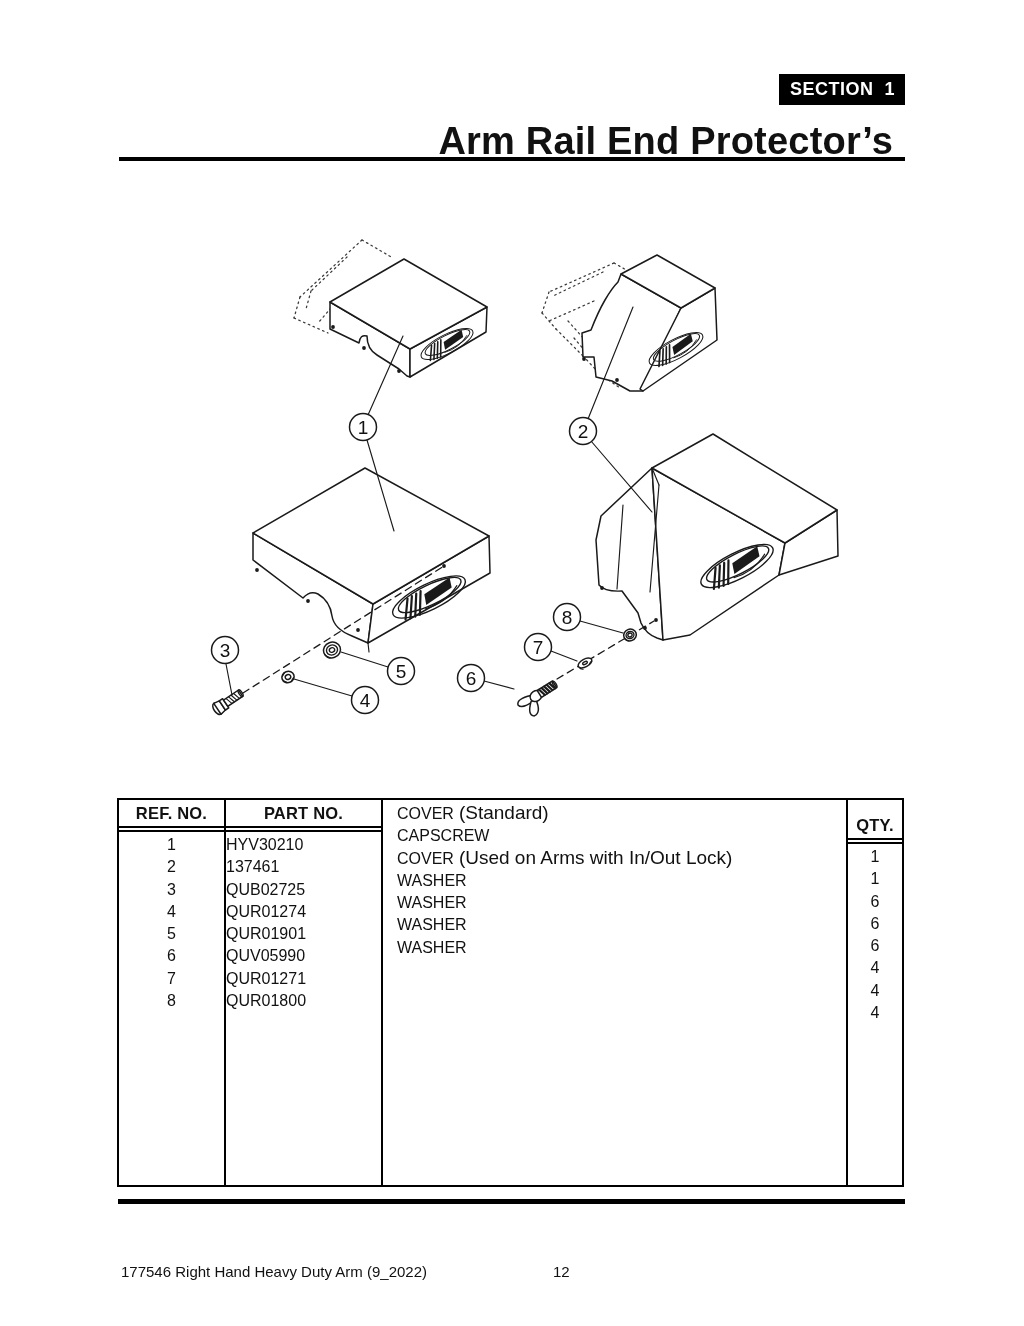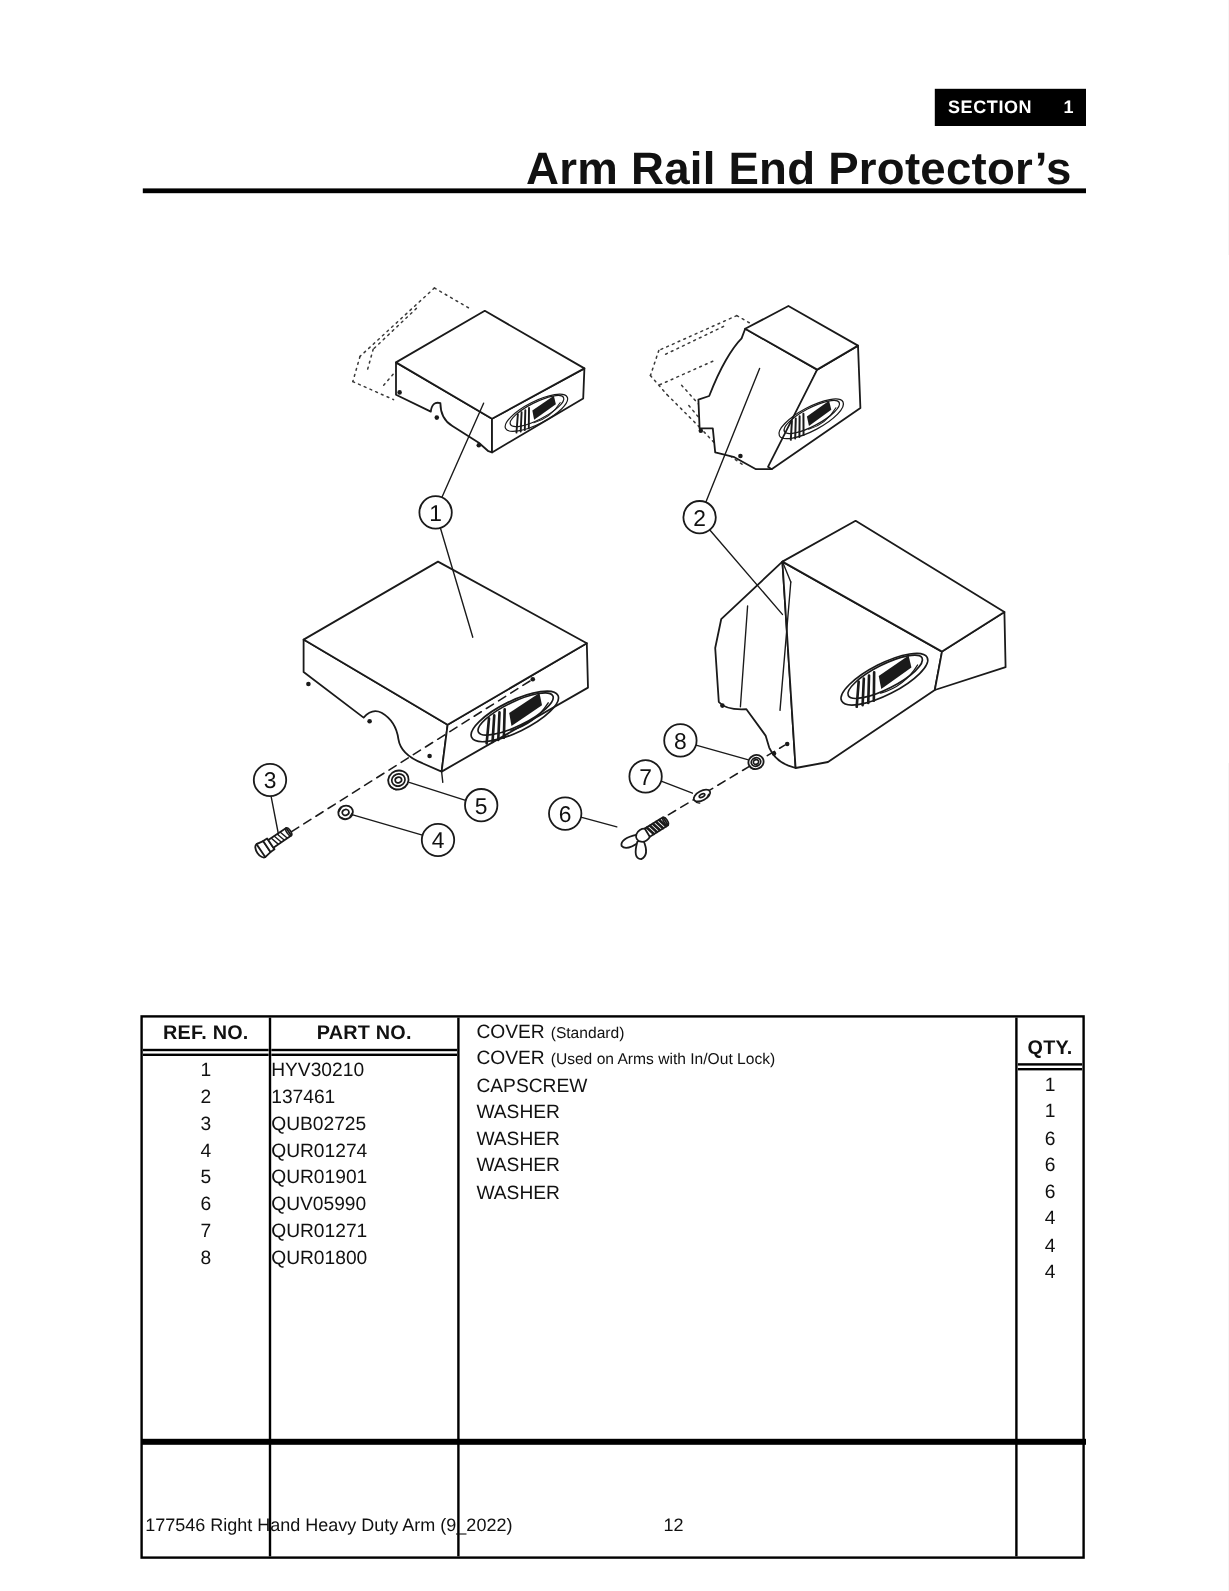--- a/index.html
+++ b/index.html
@@ -7,21 +7,21 @@
     position:relative; width:1024px; height:1326px; margin:0 auto;
     background:#ffffff; color:#111;
     font-family:"Liberation Sans", sans-serif;
     overflow:hidden;
   }
   
   .section-badge {
     position:absolute; left:779px; top:74px; width:126px; height:31px;
     background:#000; color:#fff; box-sizing:border-box;
     display:flex; align-items:center; justify-content:space-between;
-    padding:0 10px 0 11px; font-size:15px; font-weight:bold; letter-spacing:0.5px;
+    padding:0 10px 0 11px; font-size:18px; font-weight:bold; letter-spacing:0.5px;
   }
   .page-title {
     position:absolute; right:119px; top:108px; margin:12px;
     font-size:38px; font-weight:bold; letter-spacing:0.2px; white-space:nowrap;
   }
   .rule-top { position:absolute; left:119px; top:157px; width:786px; height:4px; background:#000; }
   
   .diagram-svg { position:absolute; left:0; top:0; }
   .ln   { fill:none; stroke:#1a1a1a; stroke-width:1.4; stroke-linecap:round; stroke-linejoin:round; }
   .thin { fill:none; stroke:#1a1a1a; stroke-width:1.15; stroke-linecap:round; }
@@ -30,37 +30,37 @@
   .dash { fill:none; stroke:#1a1a1a; stroke-width:1.3; stroke-dasharray:7 5; stroke-linecap:round; }
   .dot  { fill:#1a1a1a; stroke:none; }
   .callout circle { fill:#fff; stroke:#1a1a1a; stroke-width:1.5; }
   .callout text {
     font-family:"Liberation Sans", sans-serif; font-size:19px; fill:#111;
     text-anchor:middle;
   }
   .hatch { stroke:#1a1a1a; stroke-width:2.2; stroke-linecap:round; }
   
   .parts-table {
-    position:absolute; left:117px; top:846px; width:787px; height:453px;
+    position:absolute; left:117px; top:798px; width:787px; height:389px;
     box-sizing:border-box; border:2.5px solid #000;
     display:grid; grid-template-columns:107px 157px 1fr 54px;
   }
   .pt-col { box-sizing:border-box; border-right:2.5px solid #000; overflow:hidden; }
   .pt-col:last-child { border-right:none;margin-top:12px; }
   .pt-th {
     height:26px; box-sizing:content-box; border-bottom:6px double #000;
     display:flex; align-items:center; justify-content:center;
     font-size:16.5px; font-weight:bold; letter-spacing:0.2px;
   }
   .pt-cells { padding-top:2px; }
   .pt-cell { height:22.3px; line-height:22.3px; font-size:16px; white-space:nowrap; }
   .col-ref .pt-cell, .col-qty .pt-cell { text-align:center; }
   .col-part .pt-cell { }
   .col-desc .pt-cell { padding-left:14px; }
-  .desc-note { font-size:13px; margin-left:5px; }
+  .desc-note { font-size:19px; margin-left:5px; }
   
   .rule-bottom { position:absolute; left:118px; top:1199px; width:787px; height:5px; background:#000; }
   .footer-doc  { position:absolute; left:121px; top:1263px; font-size:15px; }
   .footer-page { position:absolute; left:505px; top:1263px; font-size:15px;margin-left:48px; }
 </style>
 </head>
 <body>
 
 <div class="page">
 
@@ -282,22 +282,22 @@
         <div class="pt-cell">QUR01274</div>
         <div class="pt-cell">QUR01901</div>
         <div class="pt-cell">QUV05990</div>
         <div class="pt-cell">QUR01271</div>
         <div class="pt-cell">QUR01800</div>
       </div>
     </div>
     <div class="pt-col col-desc">
       <div class="pt-cells">
         <div class="pt-cell"><span>COVER</span><span class="desc-note">(Standard)</span></div>
+        <div class="pt-cell"><span>CAPSCREW</span><span class="desc-note"></span></div>
         <div class="pt-cell"><span>COVER</span><span class="desc-note">(Used on Arms with In/Out Lock)</span></div>
-        <div class="pt-cell"><span>CAPSCREW</span><span class="desc-note"></span></div>
         <div class="pt-cell"><span>WASHER</span><span class="desc-note"></span></div>
         <div class="pt-cell"><span>WASHER</span><span class="desc-note"></span></div>
         <div class="pt-cell"><span>WASHER</span><span class="desc-note"></span></div>
         <div class="pt-cell"><span>WASHER</span><span class="desc-note"></span></div>
       </div>
     </div>
     <div class="pt-col col-qty">
       <div class="pt-th">QTY.</div>
       <div class="pt-cells">
         <div class="pt-cell">1</div>

